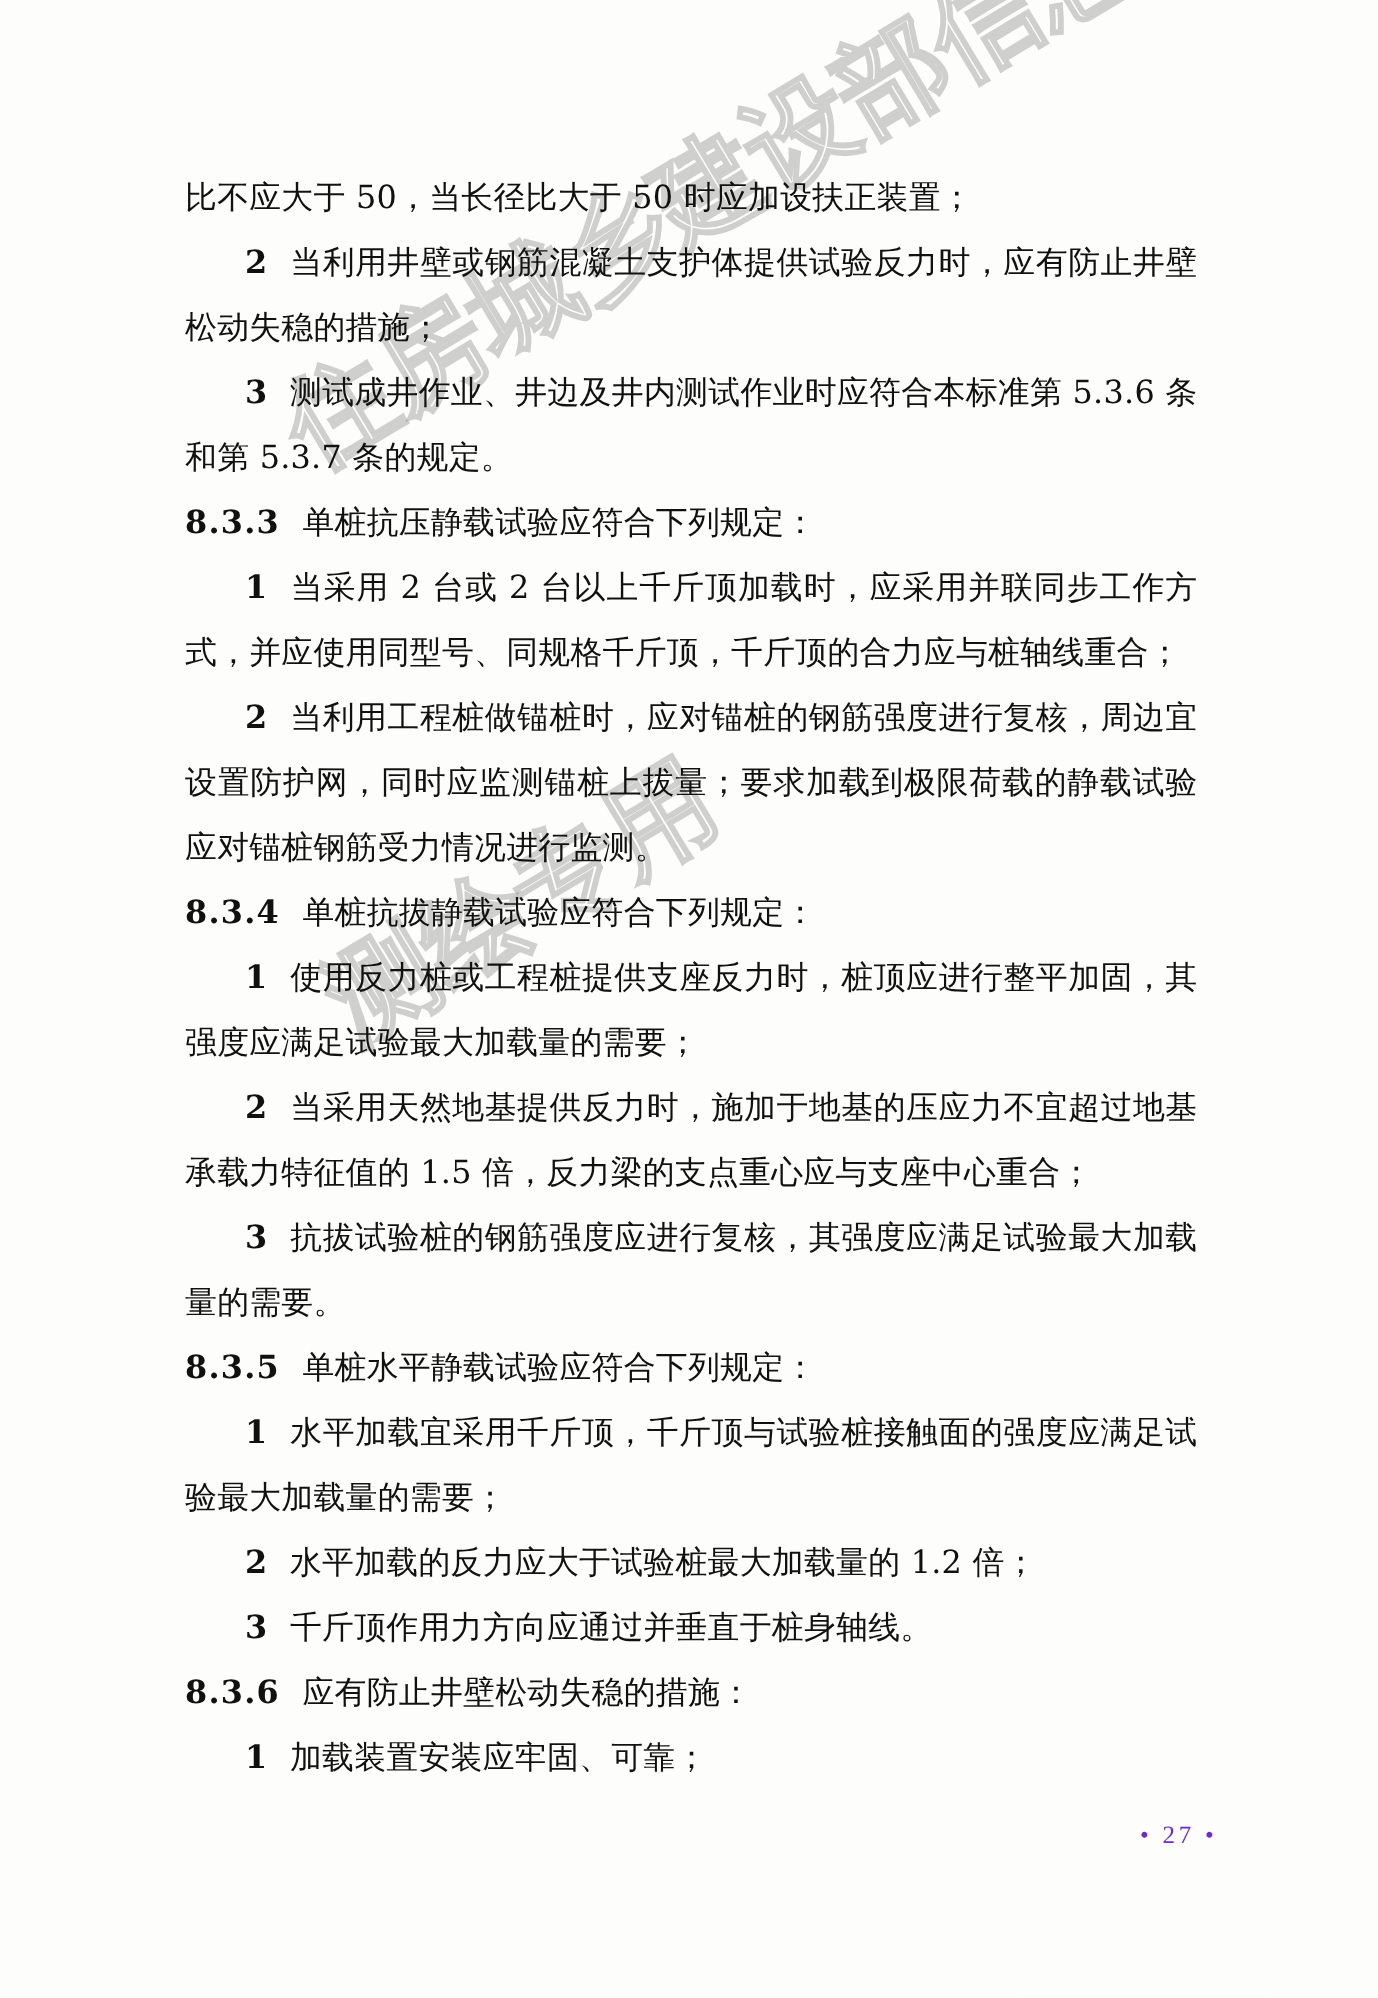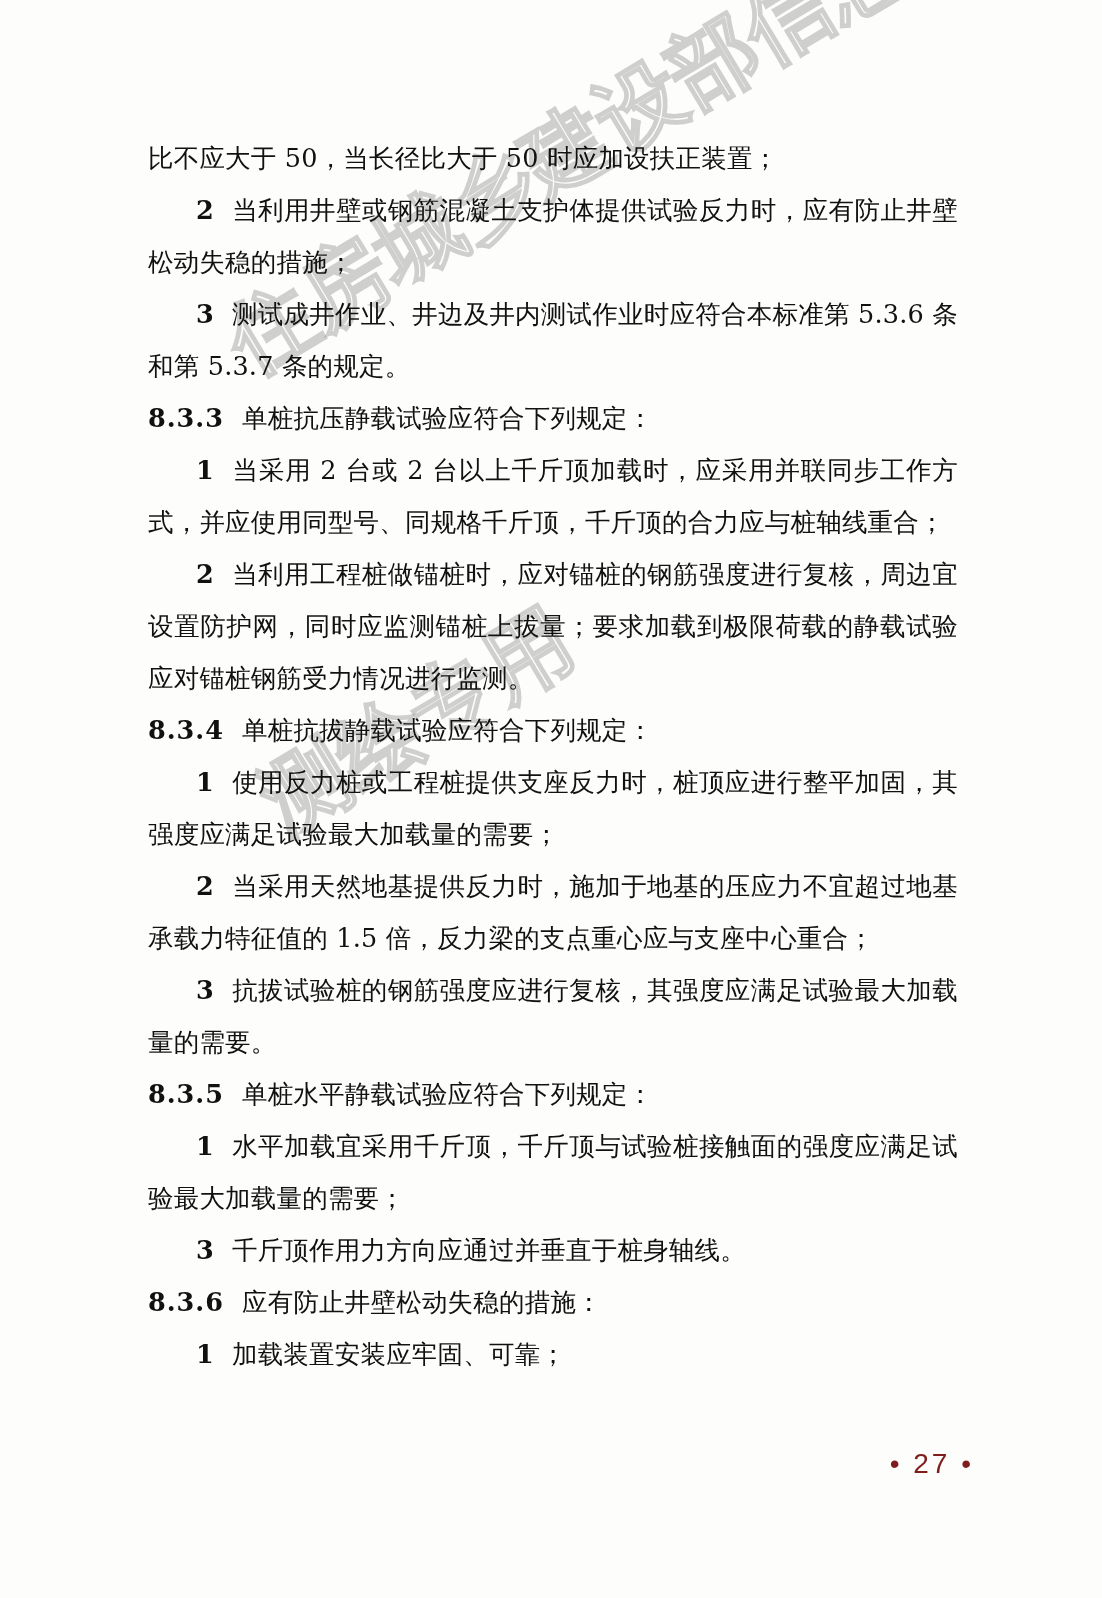--- a/index.html
+++ b/index.html
@@ -44,24 +44,24 @@
   .clause-num {
     font-weight: bold;
     letter-spacing: 1px;
     padding-right: 18px;
     margin-top: 28px;
   }
   .pagenum {
     position: absolute;
     right: 128px;
     bottom: 118px;
-    font-size: 28px;
-    font-family: Liberation Sans, sans-serif;
+    font-size: 20px;
+    font-family: Liberation Serif, serif;
     letter-spacing: 3px;
-    color: #7f1d1d;
+    color: #6d28d9;
     z-index: 3;
   }
   
   .watermark {
     position: absolute;
     left: 0;
     top: 0;
     width: 1102px;
     height: 1598px;
     z-index: 1;
@@ -142,20 +142,23 @@
     </p>
 
     <p class="para">
       <span class="clause-num">8.3.5</span><span>单桩水平静载试验应符合下列规定：</span>
     </p>
 
     <p class="para">
       <span class="item-num">1</span><span>水平加载宜采用千斤顶，千斤顶与试验桩接触面的强度应满足试验最大加载量的需要；</span>
     </p>
 
+    <p class="para">
+      <span class="item-num">2</span><span>水平加载的反力应大于试验桩最大加载量的 1.2 倍；</span>
+    </p>
 
     <p class="para">
       <span class="item-num">3</span><span>千斤顶作用力方向应通过并垂直于桩身轴线。</span>
     </p>
 
     <p class="para">
       <span class="clause-num">8.3.6</span><span>应有防止井壁松动失稳的措施：</span>
     </p>
 
     <p class="para">

